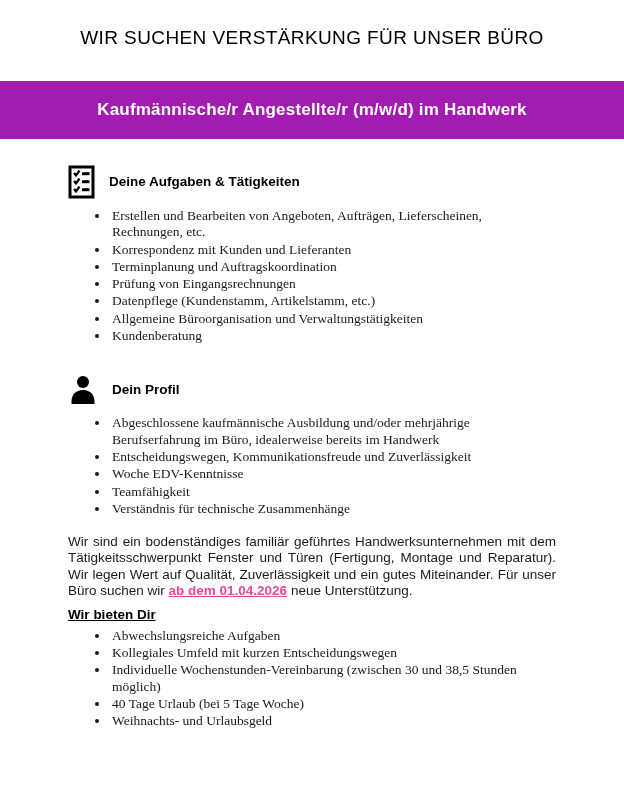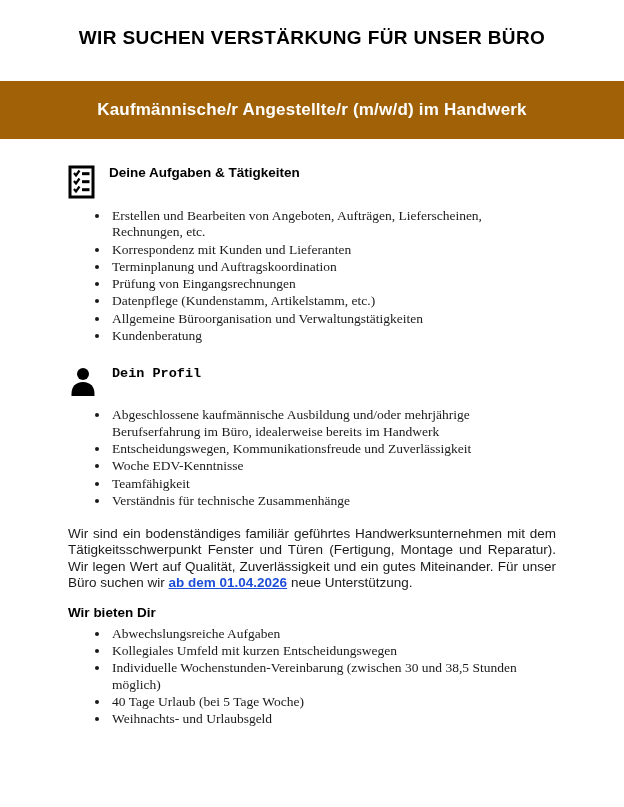--- a/index.html
+++ b/index.html
@@ -11,47 +11,48 @@
     width: 624px;
     height: 807px;
     font-family: "Liberation Sans", sans-serif;
     color: #1a1a1a;
     overflow: hidden;
   }
   .doc-title {
     padding-top: 27px;
     text-align: center;
     font-size: 19px;
-    font-weight: bold;
+    font-weight: normal;
     letter-spacing: 0.4px;
     color: #000000;
   }
   .banner {
     margin-top: 32px;
     height: 58px;
-    background: #a16207;
+    background: #a21caf;
     color: #ffffff;
     display: flex;
     align-items: center;
     justify-content: center;
     font-size: 17px;
     font-weight: bold;
     letter-spacing: 0.2px;
   }
   .content {
     padding: 0 68px;
     font-size: 13.5px;
     line-height: 16.3px;
   }
   .section-header {
     display: flex;
+    align-items: center;
     gap: 14px;
   }
   .section-header.first { margin-top: 26px; }
-  .section-header.second { margin-top: 22px; font-family: Liberation Mono, monospace; }
+  .section-header.second { margin-top: 30px; }
   .section-header.third { margin-top: 24px; }
   .section-heading {
     font-weight: bold;
     font-size: 13.5px;
     color: #000000;
   }
   .icon { display: inline-flex; flex: none; }
   .icon svg { display: block; }
   ul {
     margin: 9px 0 0 0;
@@ -62,27 +63,28 @@
     padding-left: 2px;
     font-family: Liberation Serif, serif;
   }
   .about-text {
     margin-top: 17px;
     text-align: justify;
   }
   .highlight {
     font-weight: bold;
     text-decoration: underline;
-    color: #1d4ed8;
+    color: #ec4899;
     margin-top: 27px;
   }
   .offer-heading {
-    margin-top: 14px;
+    margin-top: 8px;
     font-weight: bold;
     color: #000000;
+    text-decoration: underline;
   }
   .offer-list { margin-top: 4px; }
 </style>
 </head>
 <body>
 
 <div>
 
   <div class="doc-title">WIR SUCHEN VERSTÄRKUNG FÜR UNSER BÜRO</div>
 

